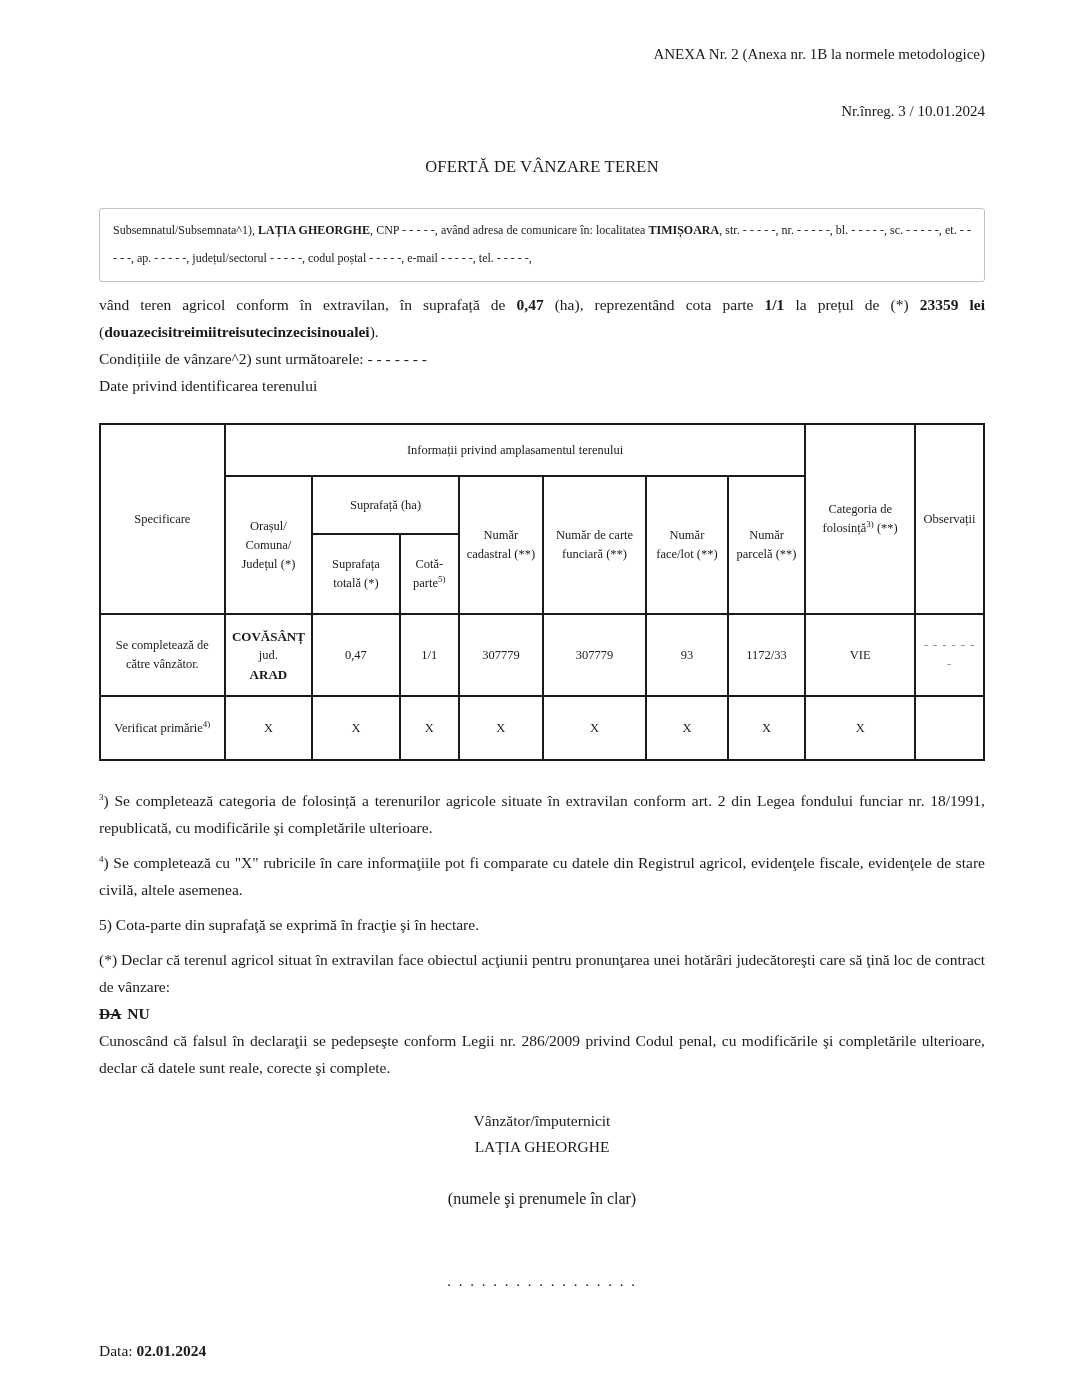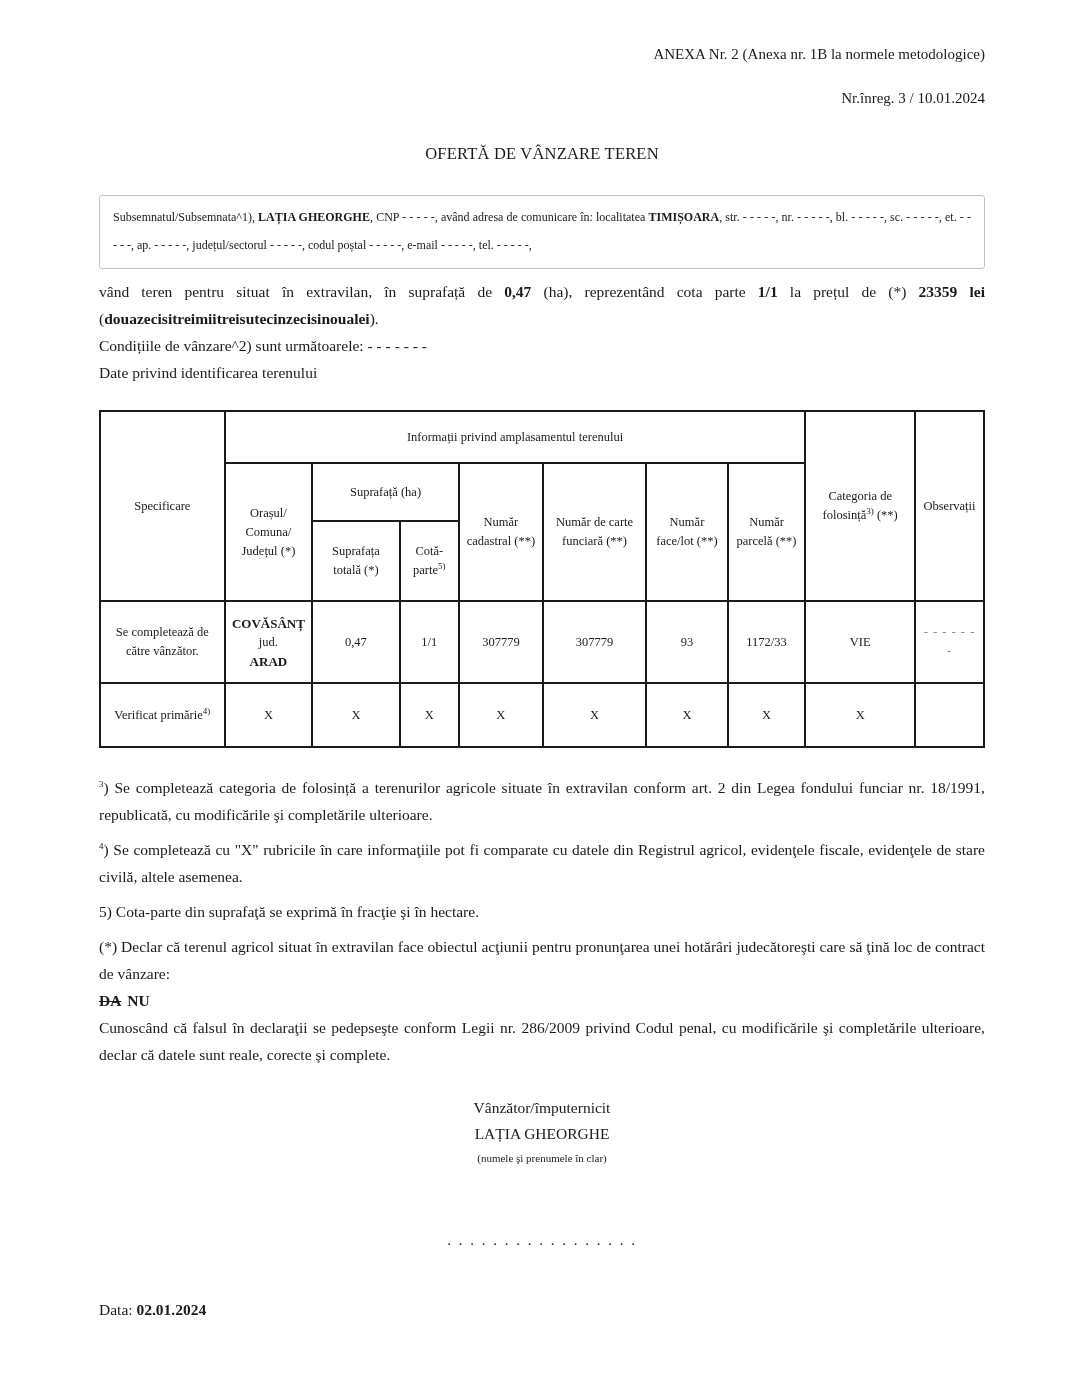--- a/index.html
+++ b/index.html
@@ -5,21 +5,21 @@
   html,body{margin:0;padding:0;}
   body{
     width:1082px;height:1400px;background:#ffffff;
     font-family:"Liberation Serif","DejaVu Serif",serif;
     color:#1a1a1a;
     -webkit-font-smoothing:antialiased;
   }
   .page{padding:45px 97px 0 99px;width:886px;}
 
   .hdr-right{text-align:right;font-size:15px;line-height:19px;}
-  .hdr-right.reg{margin-top:25px;}
+  .hdr-right.reg{margin-top:38px;}
   .title{
     text-align:center;font-size:16.5px;font-weight:normal;
     margin:36px 0 0 0;letter-spacing:.2px;
   }
 
   .boxed{
     margin-top:31px;border:1px solid #c2c2c2;border-radius:3px;
     padding:7px 13px 9px 13px;
     font-size:12px;line-height:28px;text-align:justify;
   }
@@ -47,38 +47,38 @@
   .xmark{font-size:18px;}
   .dashes-gray{color:#8a8a8a;font-size:12px;letter-spacing:1px;}
   sup{font-size:9px;line-height:0;}
 
   .fnote{font-size:15.5px;line-height:27px;text-align:justify;margin:8px 0 0 0;}
   .fnote.first{margin-top:26px;}
   .danu{font-size:15.5px;line-height:27px;font-weight:bold;margin:0;}
   .strike{text-decoration:line-through;padding-right:2px;}
 
   .sig{13px;text-align:center;margin-top:27px;font-size:15.5px;line-height:26px;}
-  .sig .small{font-size:11px;line-height:22px;}
+  .sig .small{font-size:16px;line-height:22px;margin-top:28px;}
 
   .dotline{text-align:center;margin-top:63px;font-size:15px;letter-spacing:2px;}
   .dateline{margin-top:52px;font-size:15.5px;}
   b,.b{font-weight:bold;}
 </style>
 </head>
 <body>
 
 <div class="page">
 
   <div class="hdr-right">ANEXA Nr. 2 (Anexa nr. 1B la normele metodologice)</div>
   <div class="hdr-right reg">Nr.înreg. 3 / 10.01.2024</div>
   <div class="title">OFERTĂ DE VÂNZARE TEREN</div>
 
   <div class="boxed"><span>Subsemnatul/Subsemnata^1), </span><b>LAȚIA GHEORGHE</b><span>, CNP - - - - -, având adresa de comunicare în: localitatea </span><b>TIMIȘOARA</b><span>, str. - - - - -, nr. - - - - -, bl. - - - - -, sc. - - - - -, et. - - - - -, ap. - - - - -, județul/sectorul - - - - -, codul poștal - - - - -, e-mail - - - - -, tel. - - - - -,</span></div>
 
-  <p class="para"><span>vând teren pentru situat în extravilan, în suprafață de </span><b>0,47</b><span> (ha), reprezentând cota parte </span><b>1/1</b><span> la prețul de (*) </span><b>23359 lei</b><span> (</span><b>douazecisitreimiitreisutecinzecisinoualei</b><span>).</span></p>
+  <p class="para"><span>vând teren agricol conform în extravilan, în suprafață de </span><b>0,47</b><span> (ha), reprezentând cota parte </span><b>1/1</b><span> la prețul de (*) </span><b>23359 lei</b><span> (</span><b>douazecisitreimiitreisutecinzecisinoualei</b><span>).</span></p>
 
   <p class="line">Condițiile de vânzare^2) sunt următoarele: - - - - - - -</p>
   <p class="line">Date privind identificarea terenului</p>
 
   <table class="land">
     <colgroup>
       <col style="width:14.1%">
         <col style="width:9.9%">
         <col style="width:9.9%">
       <col style="width:6.7%">

